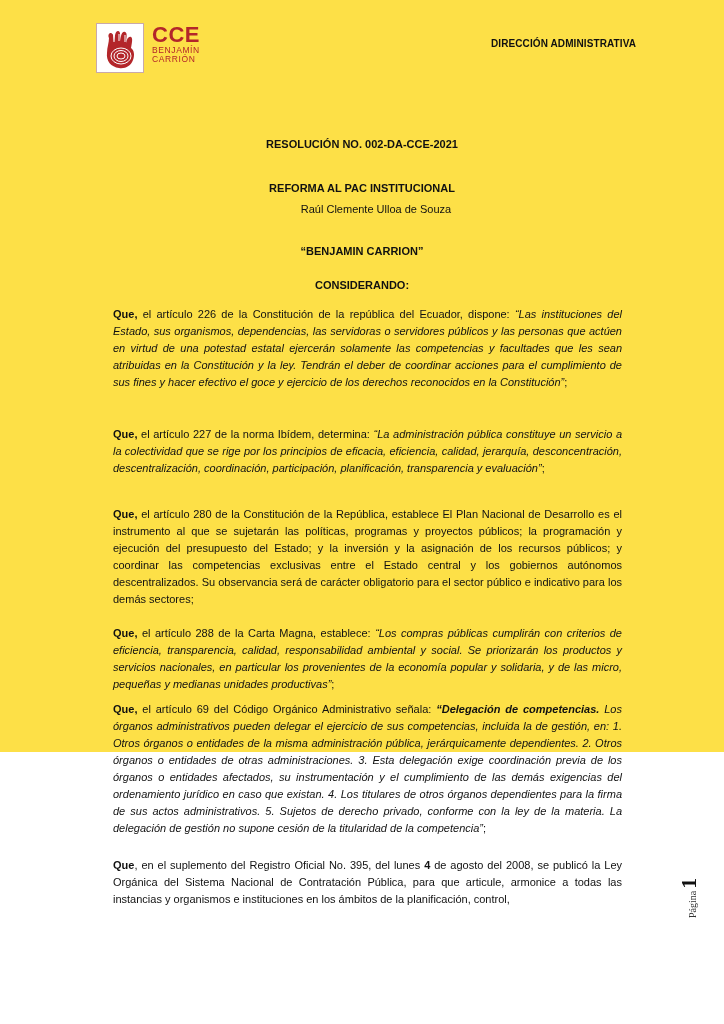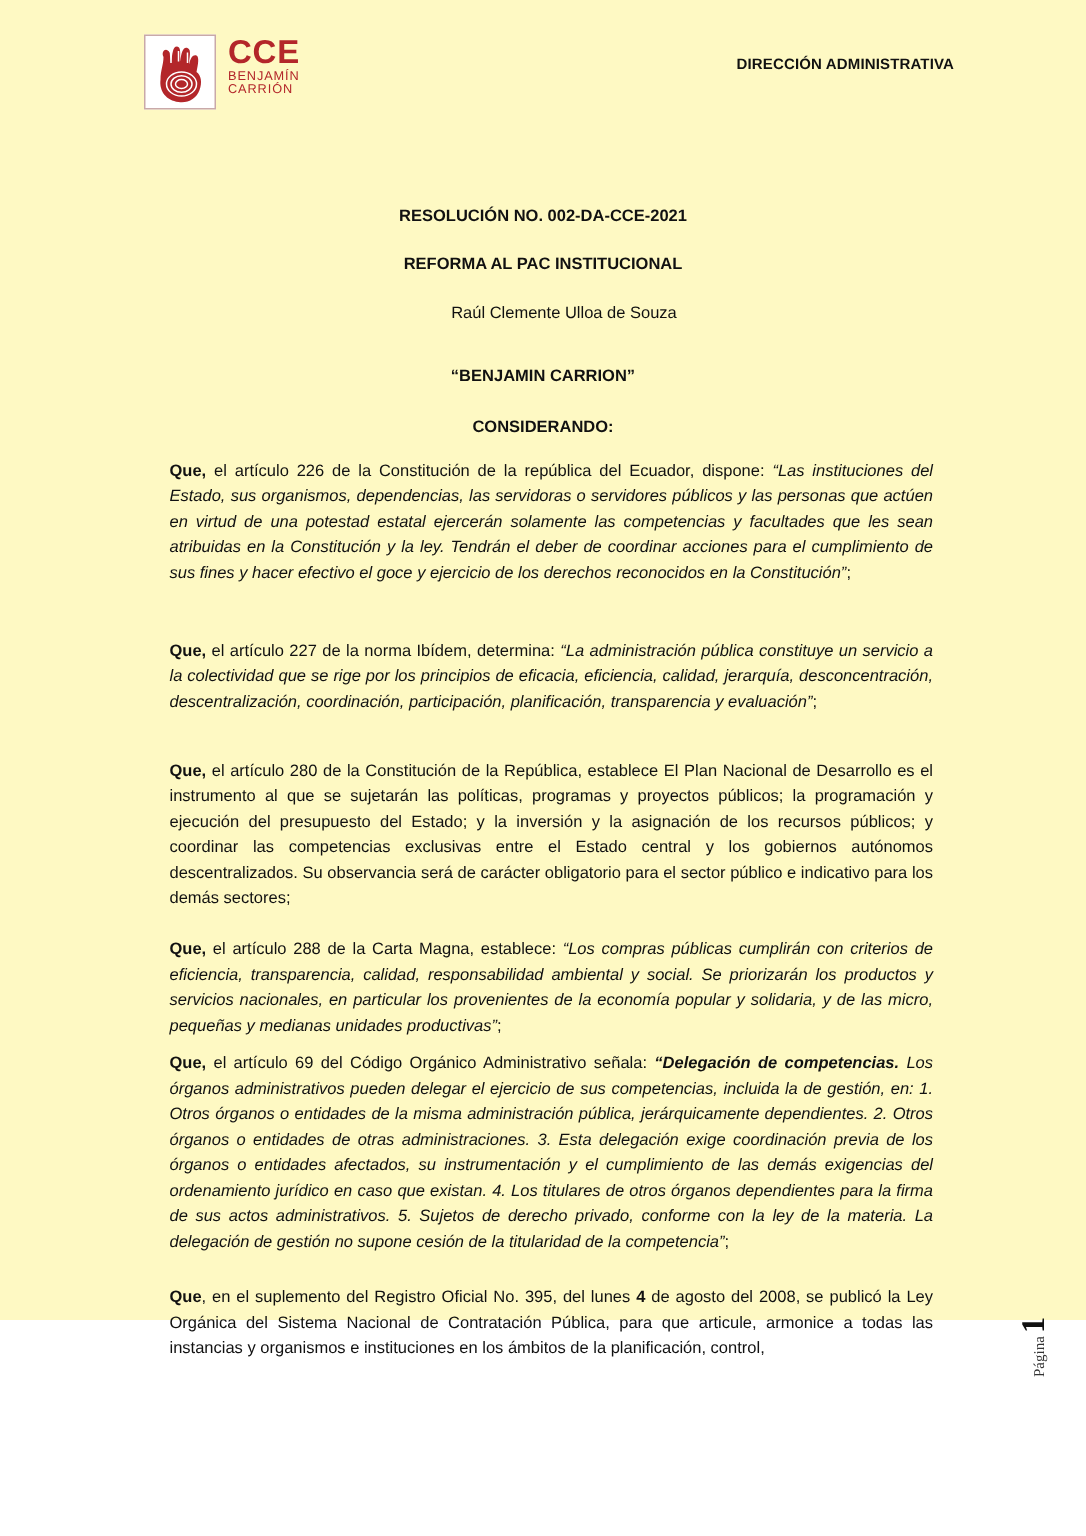--- a/index.html
+++ b/index.html
@@ -1,18 +1,18 @@
 <!DOCTYPE html>
 <html><head>
 <meta charset="utf-8">
 <style>
   html, body { margin: 0; padding: 0; background: #ffffff; }
   body { width: 724px; height: 1024px; position: relative; overflow: hidden;
          font-family: "Liberation Sans", sans-serif; color: #111; }
-  .page { position: absolute; left: 0; top: 0; width: 724px; height: 880px; background: #fef9c3; }
+  .page { position: absolute; left: 0; top: 0; width: 724px; height: 752px; background: #fde047; }
 
   
   .logo-box { position: absolute; left: 96px; top: 23px; width: 48px; height: 50px;
               border: 1px solid #c9a9a9; box-sizing: border-box; background: #fff; }
   .logo-box svg { position: absolute; left: 4px; top: 4px; }
   .logo-text { position: absolute; left: 152px; top: 24px; }
   .logo-cce { font-family: "Liberation Sans", sans-serif; font-weight: bold; font-size: 22px;
               color: #b3262a; line-height: 22px; letter-spacing: 0.5px; }
   .logo-sub { font-size: 8.5px; color: #b3262a; line-height: 9px; letter-spacing: 0.6px; }
   .header-title { position: absolute; right: 88px; top: 38px; font-weight: bold; font-size: 10px;
@@ -57,21 +57,21 @@
     </svg>
   </div>
   <div class="logo-text">
     <div class="logo-cce">CCE</div>
     <div class="logo-sub">BENJAMÍN</div>
     <div class="logo-sub">CARRIÓN</div>
   </div>
   <div class="header-title">DIRECCIÓN ADMINISTRATIVA</div>
 
   <div class="center b" style="top:138px;">RESOLUCIÓN NO. 002-DA-CCE-2021</div>
-  <div class="center b" style="top:170px;">REFORMA AL PAC INSTITUCIONAL</div>
+  <div class="center b" style="top:182px;">REFORMA AL PAC INSTITUCIONAL</div>
   <div class="center" style="top:203px; padding-left:14px;">Raúl Clemente Ulloa de Souza</div>
   <div class="center b" style="top:279px;">CONSIDERANDO:</div>
   <div class="center b" style="top:245px;">“BENJAMIN CARRION”</div>
 
   <div class="para" style="top:306px;">
     <span class="lead">Que,</span><span> el artículo 226 de la Constitución de la república del Ecuador, dispone: </span><span class="q">“Las instituciones del Estado, sus organismos, dependencias, las servidoras o servidores públicos y las personas que actúen en virtud de una potestad estatal ejercerán solamente las competencias y facultades que les sean atribuidas en la Constitución y la ley. Tendrán el deber de coordinar acciones para el cumplimiento de sus fines y hacer efectivo el goce y ejercicio de los derechos reconocidos en la Constitución”</span><span>;</span>
   </div>
 
   <div class="para" style="top:426px;">
     <span class="lead">Que,</span><span> el artículo 227 de la norma Ibídem, determina: </span><span class="q">“La administración pública constituye un servicio a la colectividad que se rige por los principios de eficacia, eficiencia, calidad, jerarquía, desconcentración, descentralización, coordinación, participación, planificación, transparencia y evaluación”</span><span>;</span>

